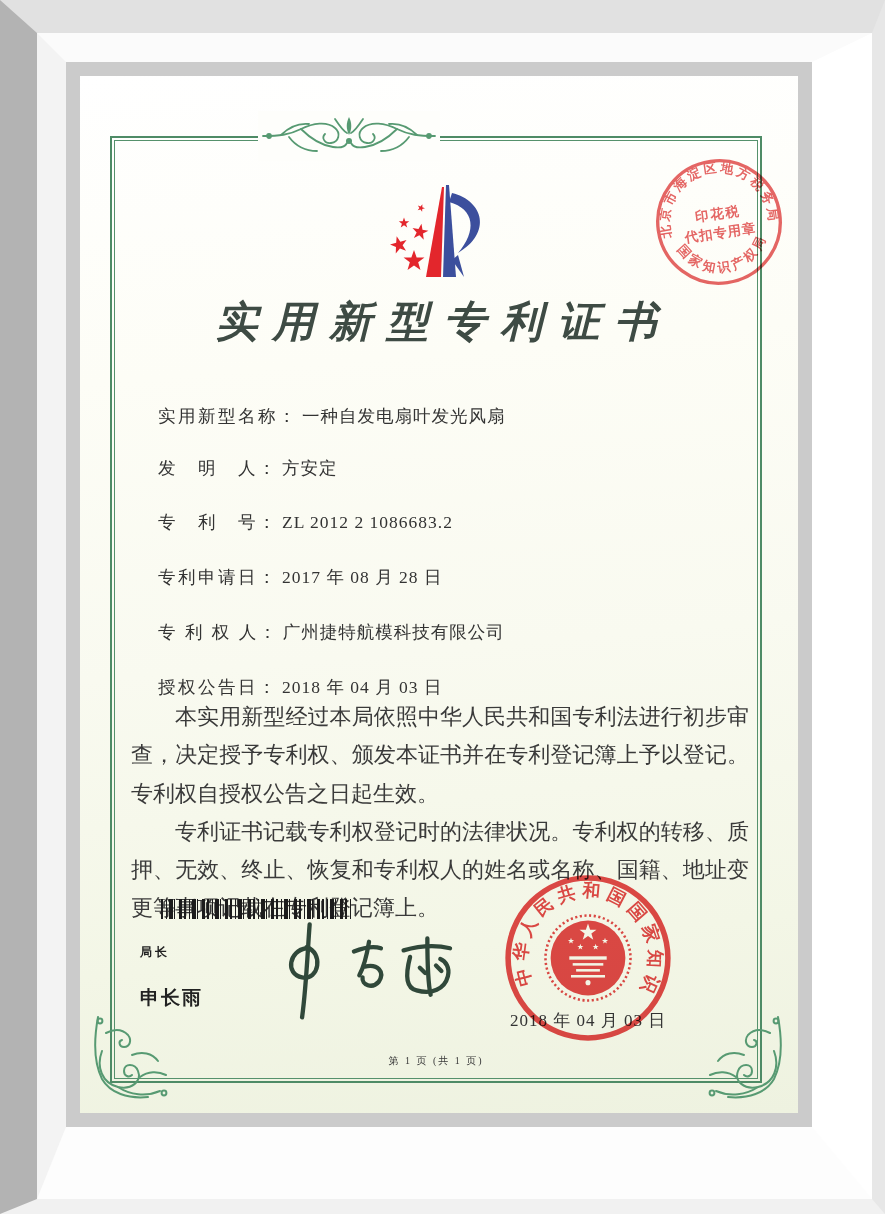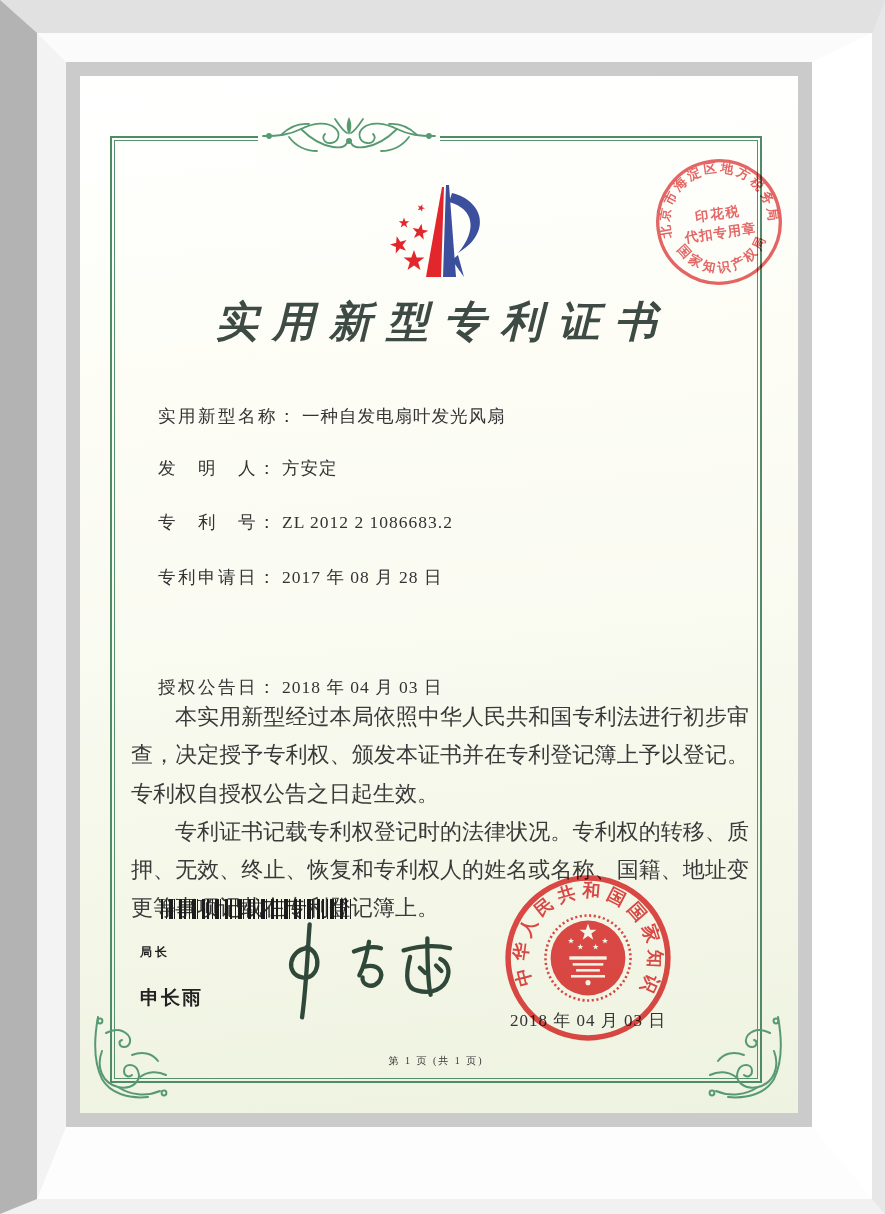--- a/index.html
+++ b/index.html
@@ -182,20 +182,23 @@
         <span class="lab">实用新型名称：</span><span class="val">一种自发电扇叶发光风扇</span>
       </div>
       <div class="field" style="top:318px">
         <span class="lab">发　明　人：</span><span class="val">方安定</span>
       </div>
       <div class="field" style="top:372px">
         <span class="lab">专　利　号：</span><span class="val">ZL 2012 2 1086683.2</span>
       </div>
       <div class="field" style="top:427px">
         <span class="lab">专利申请日：</span><span class="val">2017 年 08 月 28 日</span>
+      </div>
+      <div class="field" style="top:482px">
+        <span class="lab">专 利 权 人：</span><span class="val">广州捷特航模科技有限公司</span>
       </div>
       <div class="field" style="top:537px">
         <span class="lab">授权公告日：</span><span class="val">2018 年 04 月 03 日</span>
       </div>
 
       <div class="paras">
         <p>本实用新型经过本局依照中华人民共和国专利法进行初步审查，决定授予专利权、颁发本证书并在专利登记簿上予以登记。专利权自授权公告之日起生效。</p>
         <p>专利证书记载专利权登记时的法律状况。专利权的转移、质押、无效、终止、恢复和专利权人的姓名或名称、国籍、地址变更等事项记载在专利登记簿上。</p>
       </div>
 

